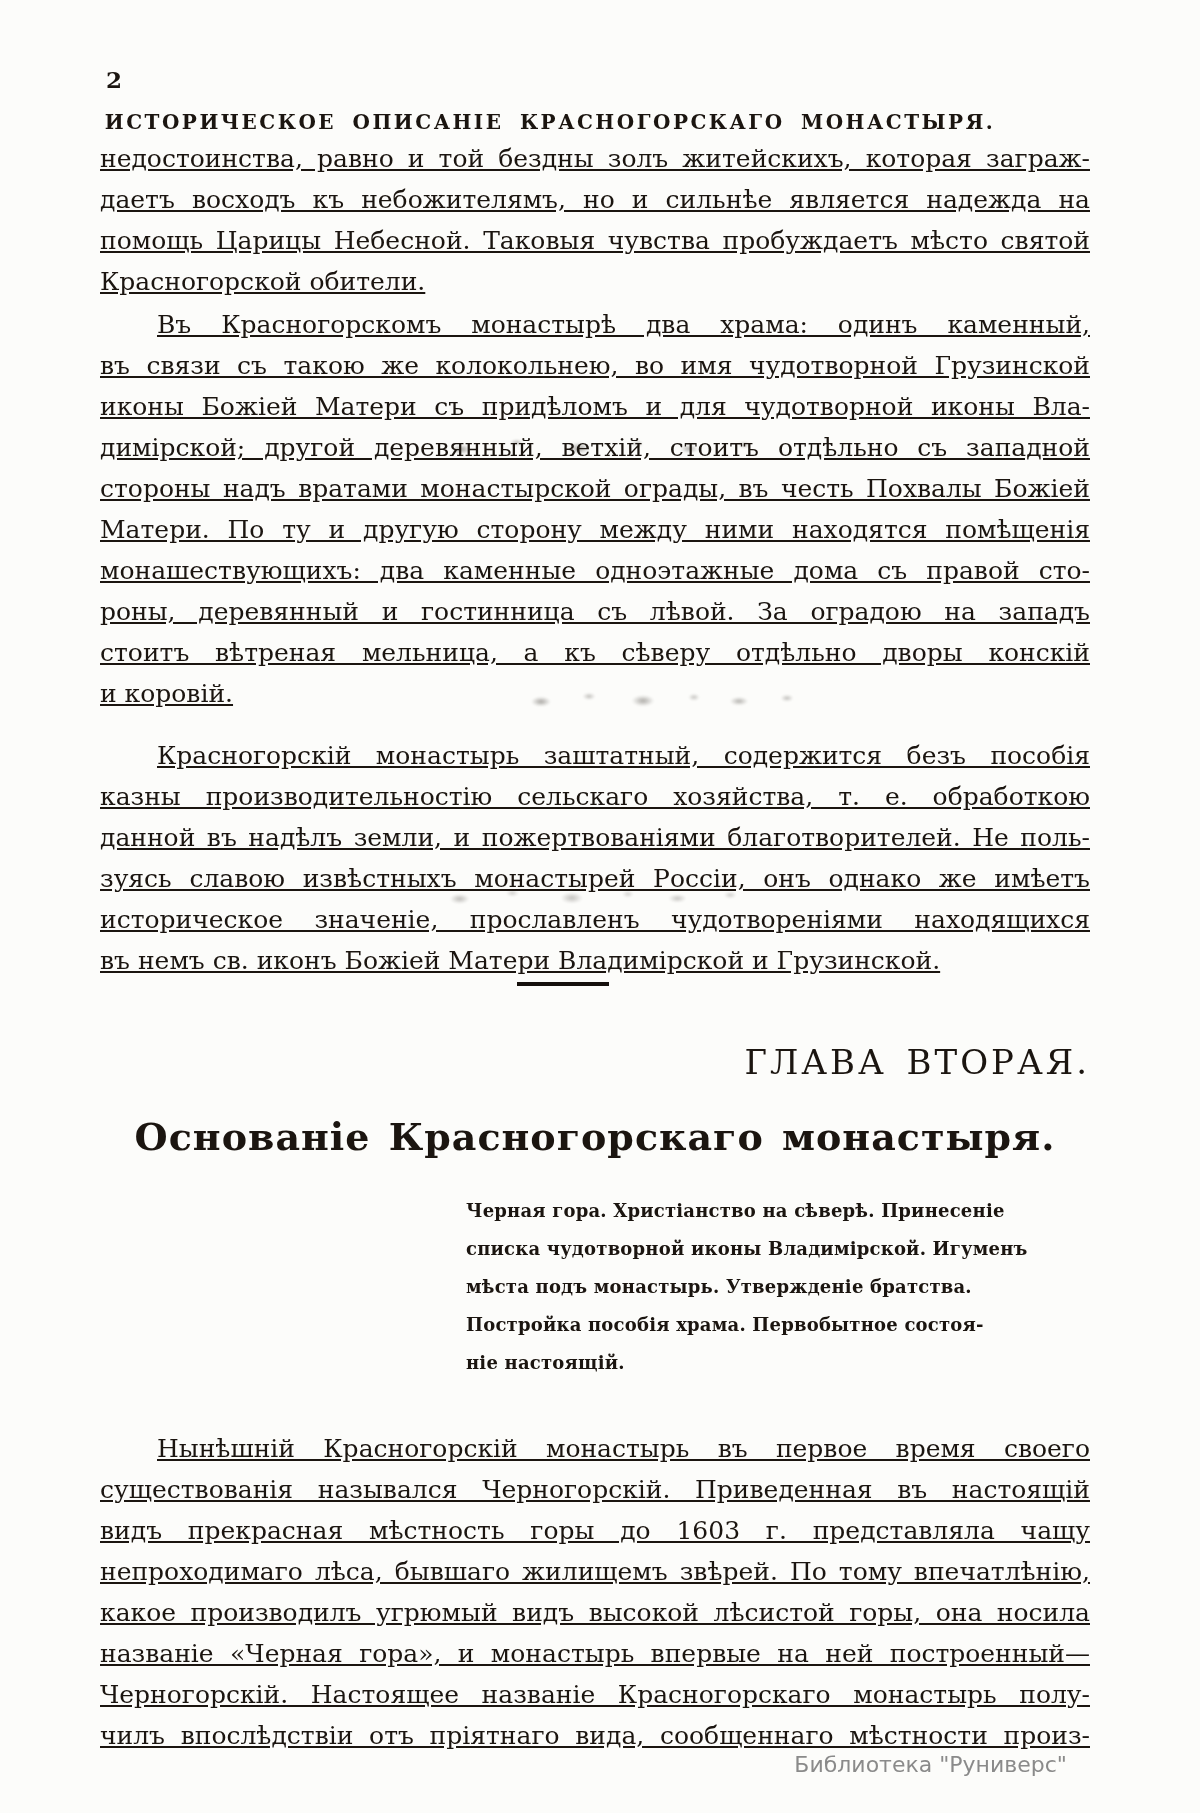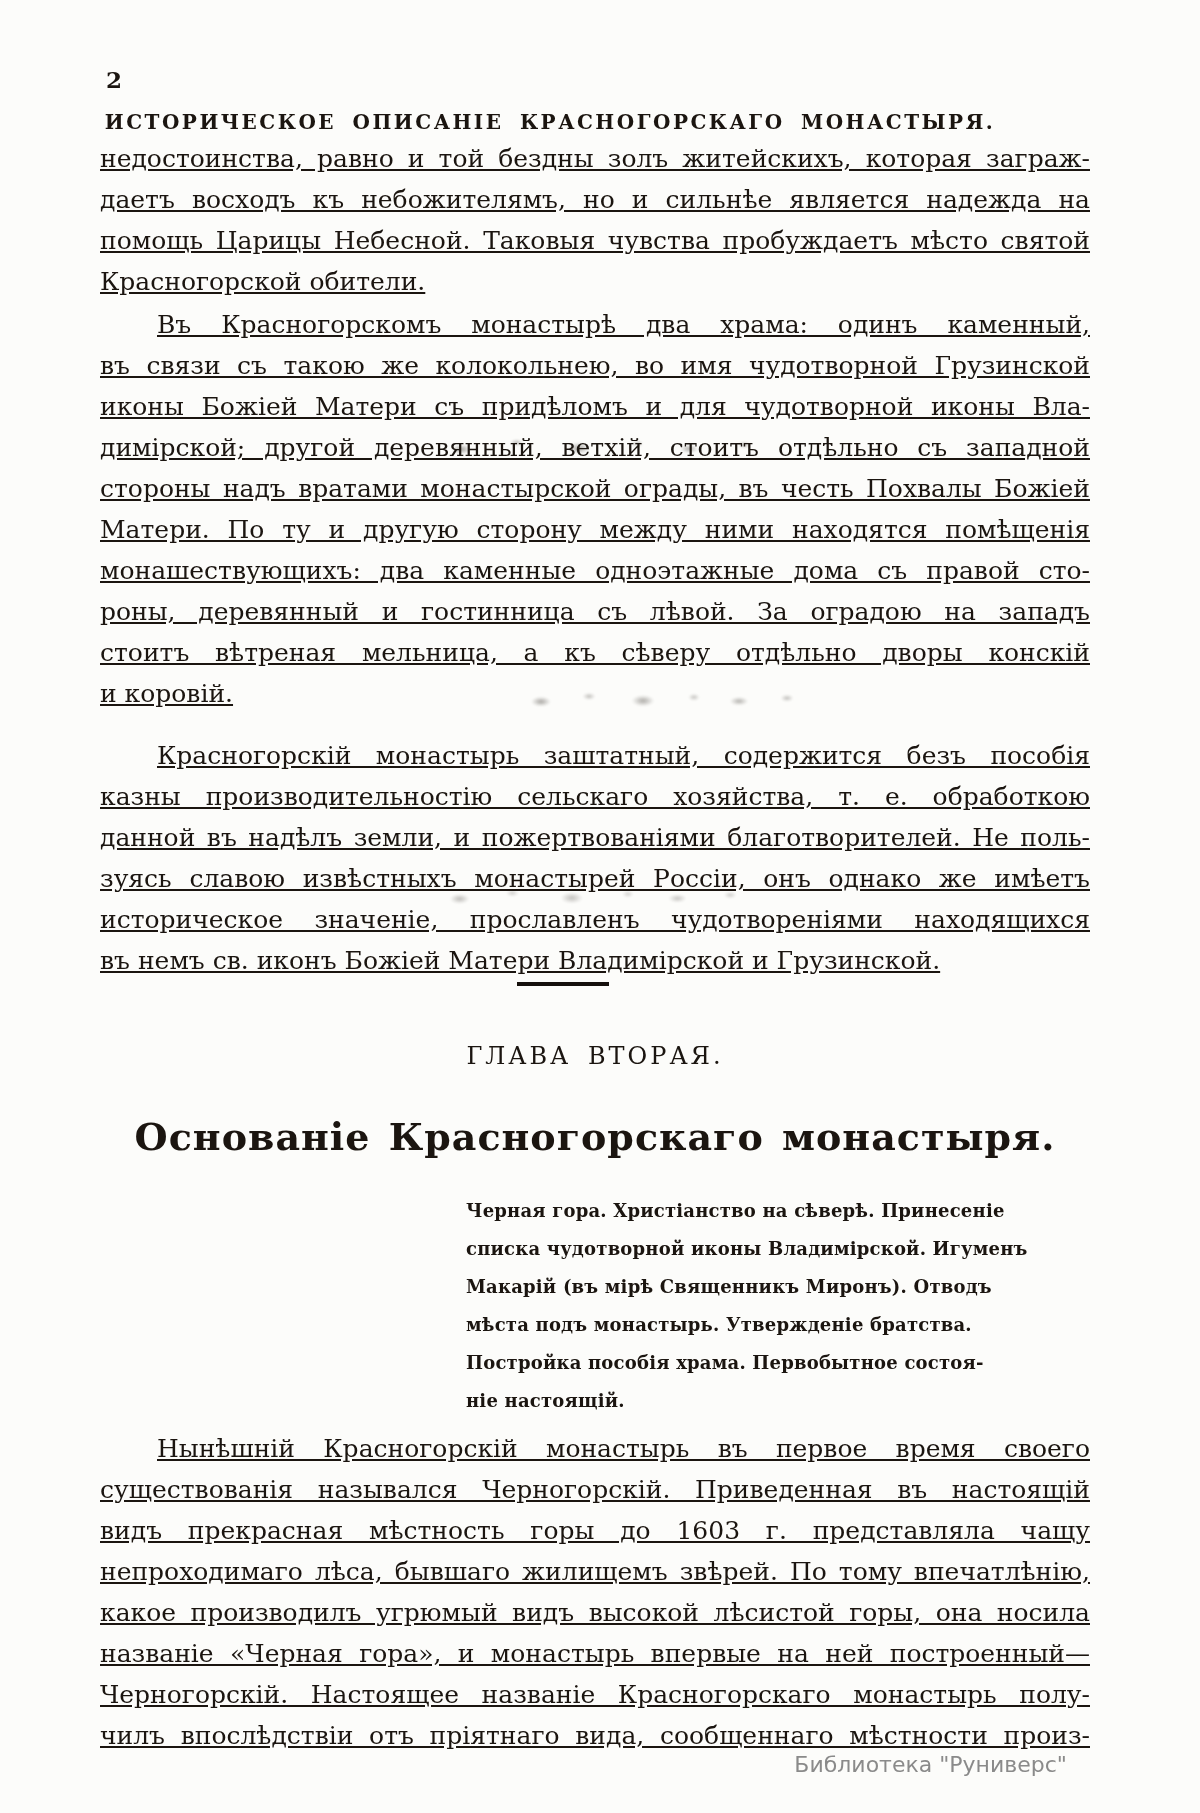--- a/index.html
+++ b/index.html
@@ -35,21 +35,21 @@
   #para1 { top: 138px; }
   #para2 { top: 304px; }
   #para3 { top: 716px; margin-top: 19px; }
   #para4 { top: 1428px; }
   .divider {
     position: absolute; left: 517px; top: 982px;
     width: 92px; height: 4px; background: #15100c;
   }
   .chapter-heading {
     position: absolute; left: 100px; top: 1042px; width: 990px;
-    text-align: center; font-size: 24px; letter-spacing: 3px; word-spacing: 6px;
+    text-align: right; font-size: 34px; letter-spacing: 3px; word-spacing: 6px;
   }
   .chapter-subheading {
     position: absolute; left: 100px; top: 1114px; width: 990px;
     text-align: center; font-size: 38px; font-weight: bold;
     letter-spacing: 1px; word-spacing: 4px;
   }
   .summary {
     position: absolute; left: 466px; top: 1192px; width: 476px;
     font-size: 18px; font-weight: bold; line-height: 38px;
     letter-spacing: 0.2px;
@@ -113,21 +113,20 @@
 
   <div class="divider"></div>
 
   <div class="chapter-heading">ГЛАВА ВТОРАЯ.</div>
 
   <div class="chapter-subheading">Основаніе Красногорскаго монастыря.</div>
 
   <div class="summary">
       <div class="tline">Черная гора. Христіанство на сѣверѣ. Принесеніе</div>
       <div class="tline">списка чудотворной иконы Владимірской. Игуменъ</div>
-      <div class="tline">Макарій (въ мірѣ Священникъ Миронъ). Отводъ</div>
       <div class="tline">мѣста подъ монастырь. Утвержденіе братства.</div>
       <div class="tline">Постройка пособія храма. Первобытное состоя-</div>
       <div class="tline tline-last">ніе настоящій.</div>
     </div>
 
   <div id="para4" class="para indent cont">
       <div class="tline">Нынѣшній Красногорскій монастырь въ первое время своего</div>
       <div class="tline">существованія назывался Черногорскій. Приведенная въ настоящій</div>
       <div class="tline">видъ прекрасная мѣстность горы до 1603 г. представляла чащу</div>
       <div class="tline">непроходимаго лѣса, бывшаго жилищемъ звѣрей. По тому впечатлѣнію,</div>

